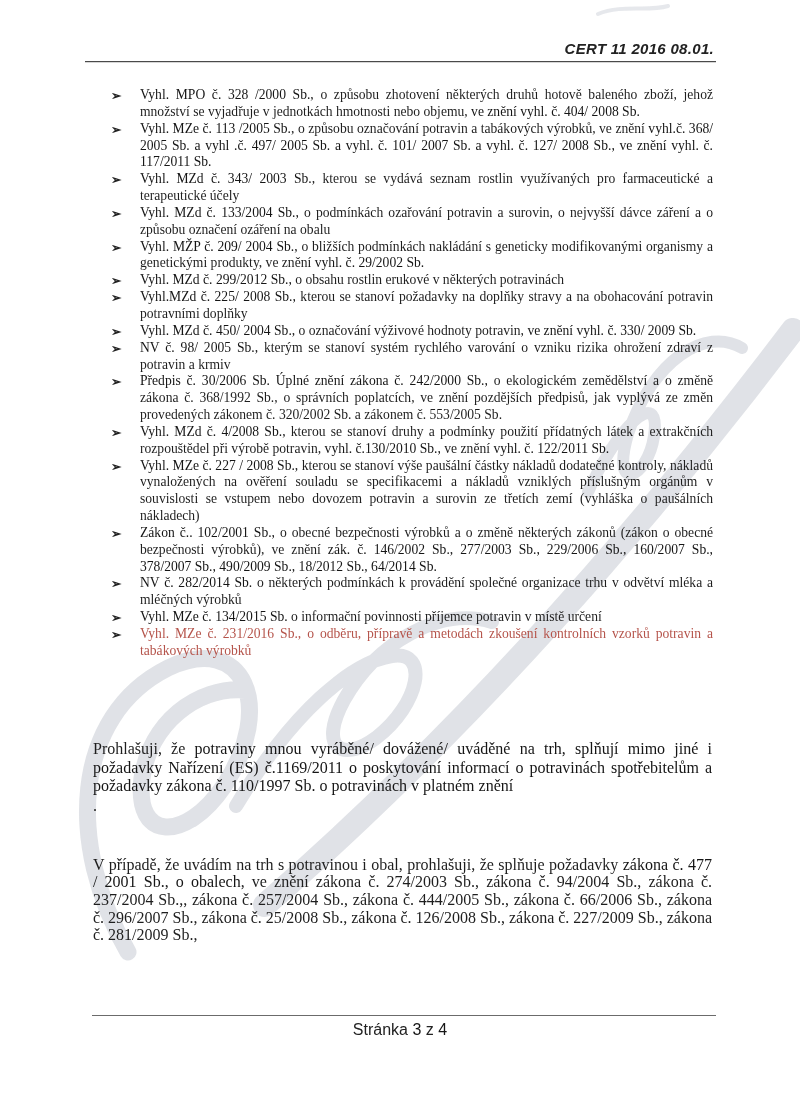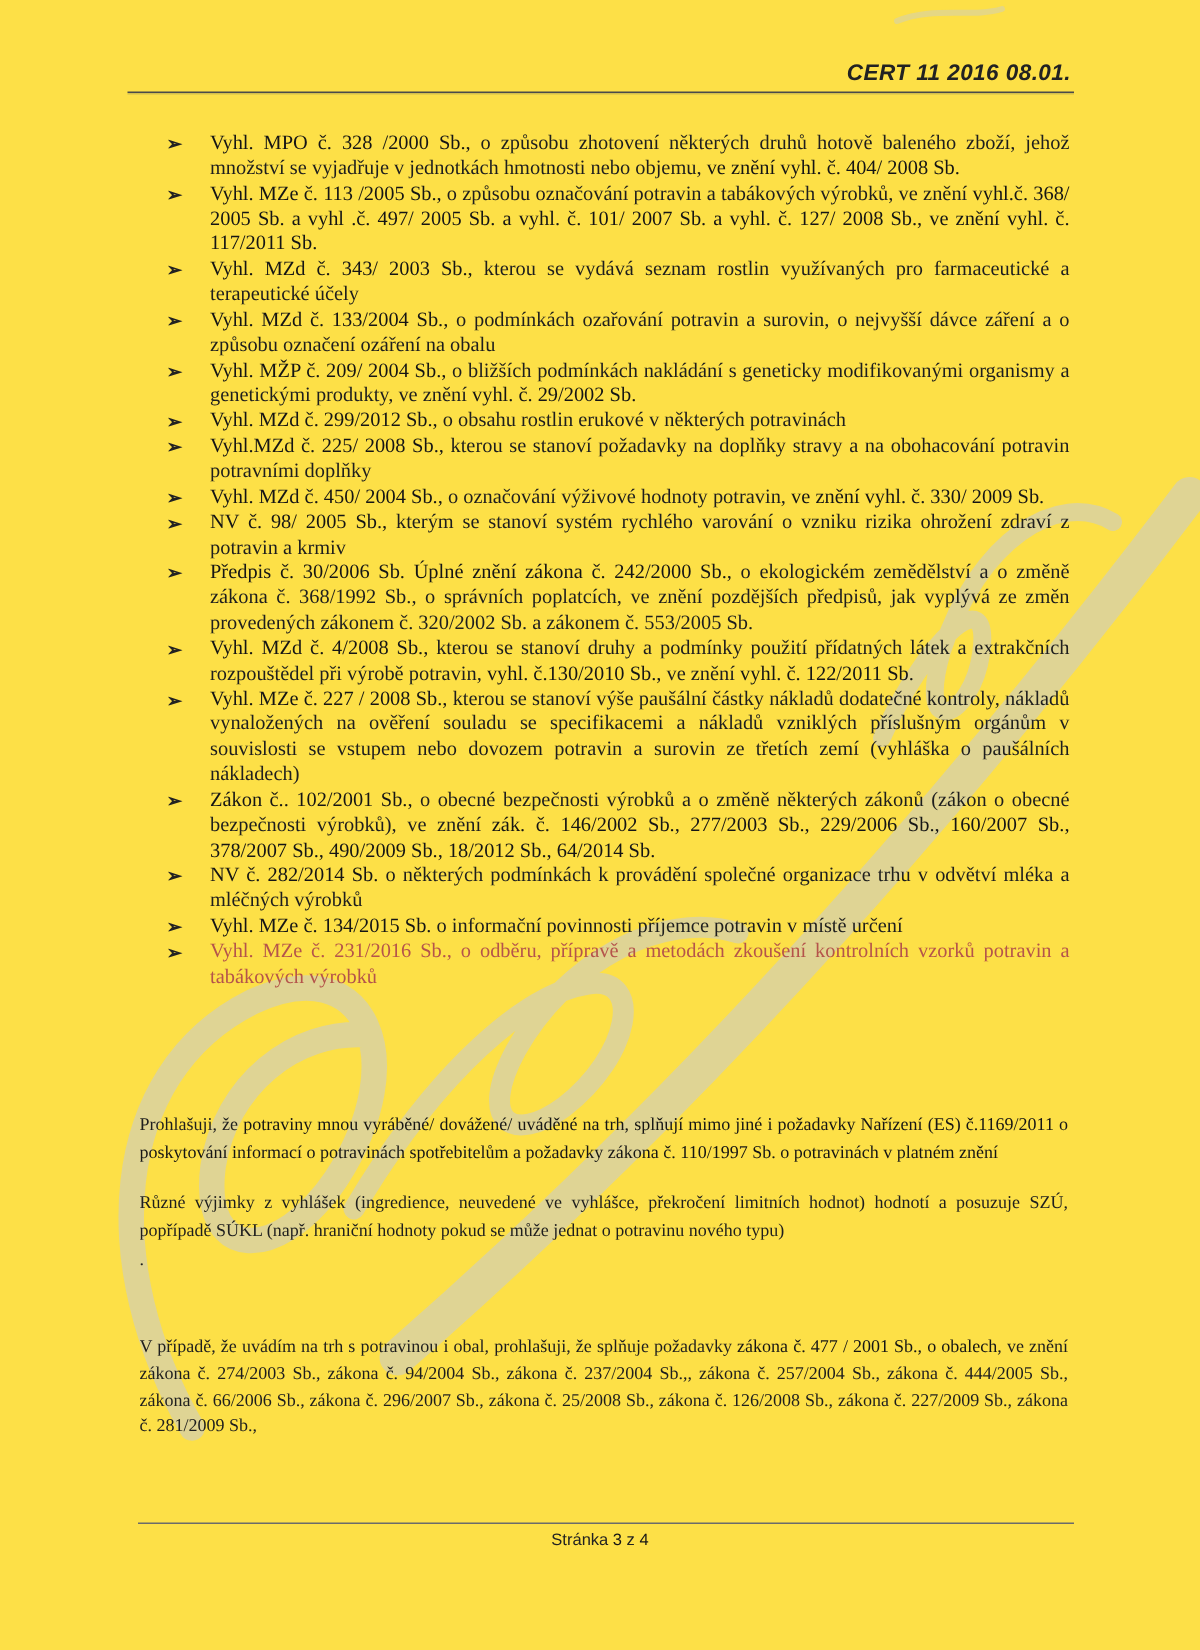--- a/index.html
+++ b/index.html
@@ -1,20 +1,20 @@
 <!DOCTYPE html>
 <html lang="cs"><head>
 <meta charset="utf-8">
 <style>
   html,body{margin:0;padding:0;background:#e9e9e9;}
   .page{
     position:relative;
     width:800px;height:1100px;
     margin:0 auto;
-    background:#fde047;
+    background:#ffffff;
     overflow:hidden;
     font-family:"Liberation Serif", serif;
     color:#1e1e1e;
   }
   .watermark{position:absolute;left:0;top:0;z-index:0;pointer-events:none;}
   .content{position:relative;z-index:1;}
 
   .doc-code{
     position:absolute;top:40px;right:86px;
     font-family:"Liberation Sans", sans-serif;
@@ -47,38 +47,38 @@
   .seg-b{font-weight:normal;color:#151515;}
   .seg-n{font-weight:normal;}
   .red-item, .red-item .seg-b, .red-item .seg-n{color:#b5544b;}
 
   .paragraphs{
     position:absolute;top:740px;left:93px;width:619px;
   }
   .paragraphs p{
     margin:0;
     text-align:justify;
-    font-size:12px;
+    font-size:16px;
     line-height:18.6px;
   }
   .paragraphs p.p-first{margin-top:0;}
   .paragraphs p.p-gap{margin-top:15px;}
   .paragraphs p.p-dot{margin-top:4px;line-height:12px;}
   .paragraphs p.p-bold{margin-top:6px;}
   .paragraphs p.p-last{margin-top:44px;line-height:17.6px;}
 
   .footer-rule{
     position:absolute;top:1015px;left:92px;width:624px;
     border-top:1.6px solid #6b6b6b;
   }
   .page-footer{
     position:absolute;top:1021px;left:0;width:800px;
     text-align:center;
     font-family:"Liberation Sans", sans-serif;
-    font-size:11px;color:#222;
+    font-size:16px;color:#222;
   }
 </style>
 </head>
 <body>
 
 <div class="page">
 
   <svg class="watermark" width="800" height="1100" viewBox="0 0 800 1100" aria-hidden="true">
     <g fill="none" stroke="#c7cbd3" stroke-linecap="round" stroke-linejoin="round" opacity="0.55">
 
@@ -113,21 +113,20 @@
         <li><span class="arrow">➢</span><span class="seg-b">Vyhl. MZd č. 4/2008 Sb.,</span><span class="seg-n"> kterou se stanoví druhy a podmínky použití přídatných látek a extrakčních rozpouštědel při výrobě potravin, </span><span class="seg-b">vyhl. č.130/2010 Sb.,</span><span class="seg-n"> ve znění </span><span class="seg-b">vyhl. č. 122/2011 Sb.</span></li>
         <li><span class="arrow">➢</span><span class="seg-b">Vyhl. MZe č. 227 / 2008 Sb.,</span><span class="seg-n"> kterou se stanoví výše paušální částky nákladů dodatečné kontroly, nákladů vynaložených na ověření souladu se specifikacemi a nákladů vzniklých příslušným orgánům v souvislosti se vstupem nebo dovozem potravin a surovin ze třetích zemí (vyhláška o paušálních nákladech)</span></li>
         <li><span class="arrow">➢</span><span class="seg-b">Zákon č.. 102/2001 Sb.,</span><span class="seg-n"> o obecné bezpečnosti výrobků a o změně některých zákonů (zákon o obecné bezpečnosti výrobků), ve znění </span><span class="seg-b">zák. č. 146/2002 Sb., 277/2003 Sb., 229/2006 Sb., 160/2007 Sb., 378/2007 Sb., 490/2009 Sb., 18/2012 Sb., 64/2014 Sb.</span></li>
         <li><span class="arrow">➢</span><span class="seg-b">NV č. 282/2014 Sb.</span><span class="seg-n"> o některých podmínkách k provádění společné organizace trhu v odvětví mléka a mléčných výrobků</span></li>
         <li><span class="arrow">➢</span><span class="seg-b">Vyhl. MZe č. 134/2015 Sb.</span><span class="seg-n"> o informační povinnosti příjemce potravin v místě určení</span></li>
         <li class="red-item"><span class="arrow" style="color: rgb(34, 34, 34);">➢</span><span class="seg-b">Vyhl. MZe č. 231/2016 Sb.,</span><span class="seg-n"> o odběru, přípravě a metodách zkoušení kontrolních vzorků potravin a tabákových výrobků</span></li>
       </ol>
 
     <div class="paragraphs" id="paragraphs">
         <p class="p-first"><span class="seg-n">Prohlašuji, že </span><span class="seg-b">potraviny mnou vyráběné/ dovážené/ uváděné na trh, splňují mimo jiné i požadavky Nařízení (ES) č.1169/2011 o poskytování informací o potravinách spotřebitelům a požadavky zákona č. 110/1997 Sb. o potravinách v platném znění</span></p>
-        <p class="p-gap"><span class="seg-n">Různé výjimky z vyhlášek (ingredience, neuvedené ve vyhlášce, překročení limitních hodnot) hodnotí a posuzuje SZÚ, popřípadě SÚKL (např. hraniční hodnoty pokud se může jednat o potravinu nového typu)</span></p>
         <p class="p-dot"><span class="seg-n">.</span></p>
         <p class="p-last"><span class="seg-n">V případě, že uvádím na trh s potravinou i obal, prohlašuji, že splňuje požadavky </span><span class="seg-b">zákona č. 477 / 2001 Sb., o obalech</span><span class="seg-n">, ve znění zákona č. 274/2003 Sb., zákona č. 94/2004 Sb., zákona č. 237/2004 Sb.,, zákona č. 257/2004 Sb., zákona č. 444/2005 Sb., zákona č. 66/2006 Sb., zákona č. 296/2007 Sb., zákona č. 25/2008 Sb., zákona č. 126/2008 Sb., zákona č. 227/2009 Sb., zákona č. 281/2009 Sb.,</span></p>
       </div>
 
     <div class="footer-rule"></div>
     <div class="page-footer" id="page-footer"><span class="seg-n">Stránka </span><span class="seg-b">3</span><span class="seg-n"> z </span><span class="seg-b">4</span></div>
 
   </div>
 </div>
 

